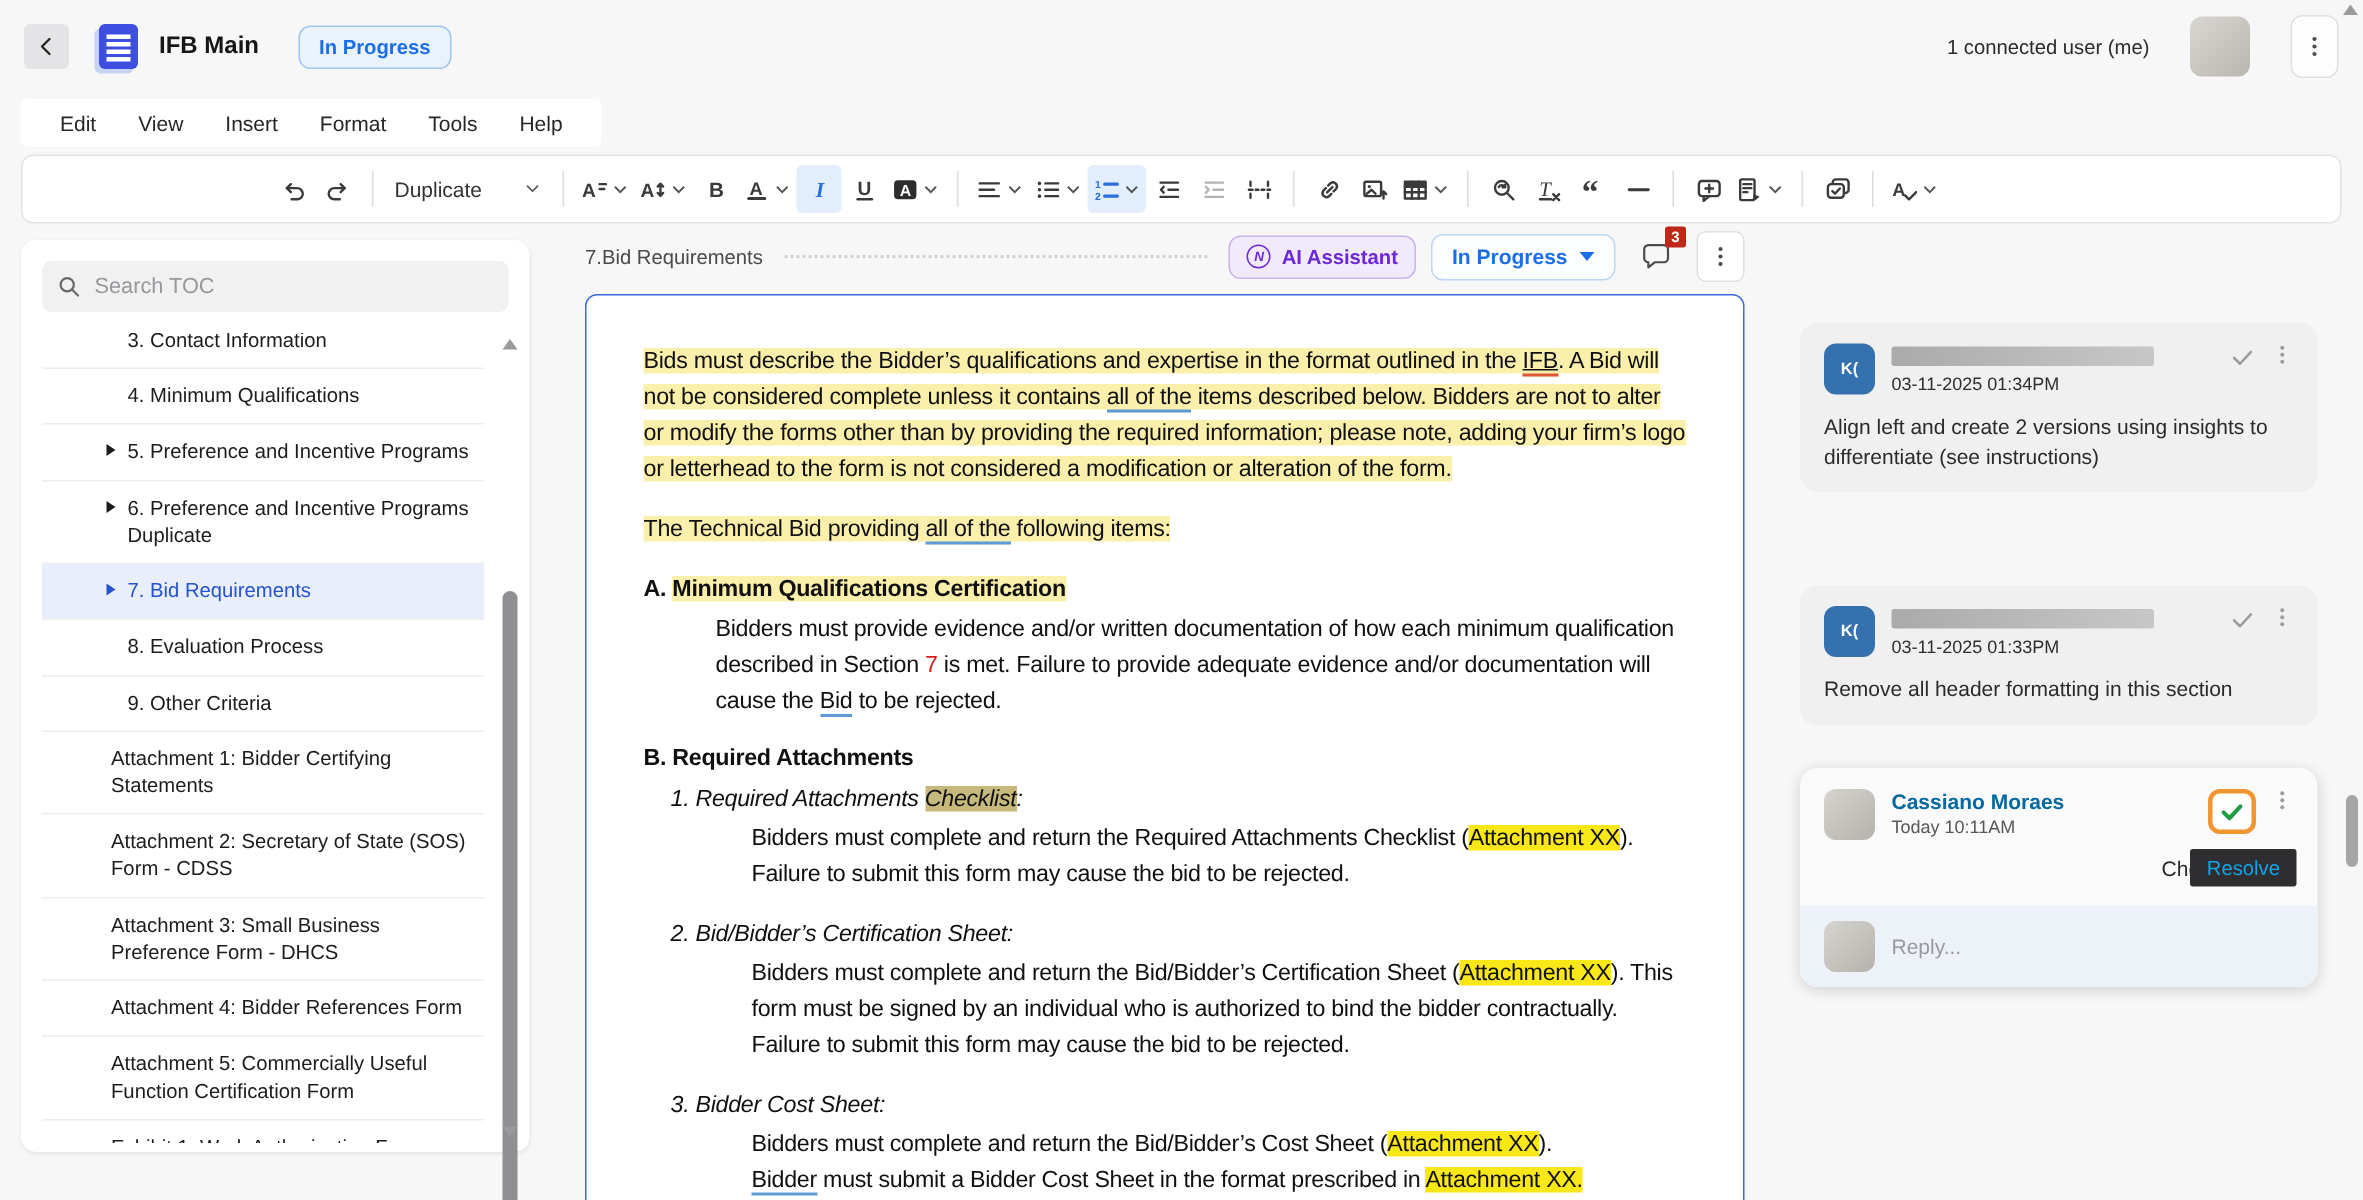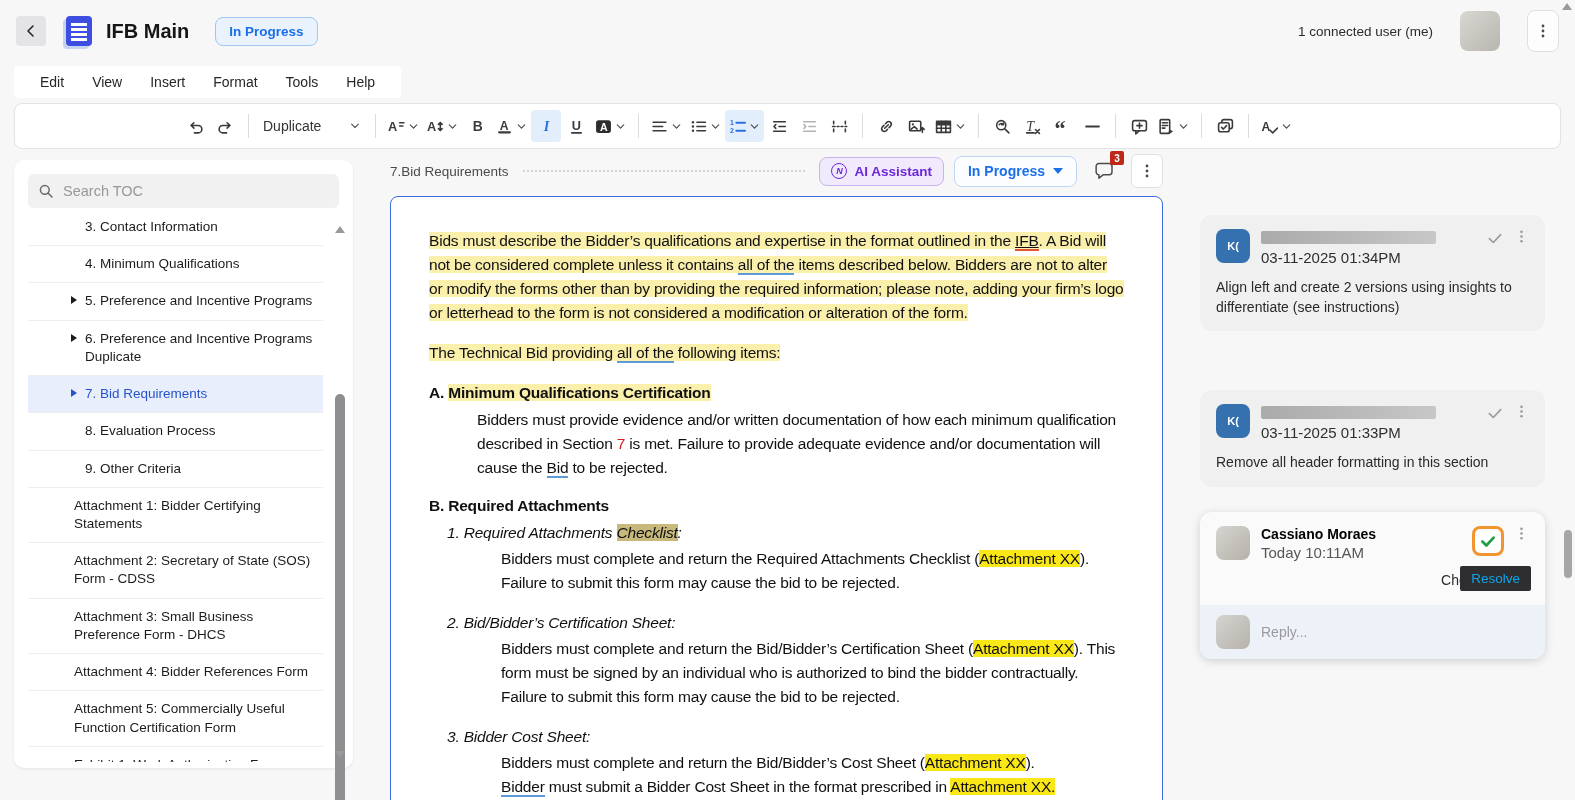--- a/index.html
+++ b/index.html
@@ -8,21 +8,21 @@
     font-family: "Liberation Sans", sans-serif;
     background:#f7f7f8; position:relative; overflow:hidden; color:#1d1d1f;
   }
   svg { display:block; }
 
   
   .app-header { position:absolute; left:0; top:0; right:0; height:62px; display:flex; align-items:center; padding:0 16px; }
   .back-btn { width:30px; height:30px; background:#e4e4e6; border-radius:4px; display:flex; align-items:center; justify-content:center; color:#222; cursor:pointer; }
   .doc-icon { margin-left:20px; width:26px; height:30px; background:#3d4ee0; border-radius:4px; position:relative; box-shadow:-3px 3px 0 #c6d4f2; }
   .doc-icon:before { content:""; position:absolute; left:5px; top:7px; width:16px; height:2.5px; background:#fff; box-shadow:0 5px 0 #fff, 0 10px 0 #fff, 0 15px 0 #fff; }
-  .doc-title { margin-left:14px; font-size:20px; font-weight:700; color:#161618; }
+  .doc-title { margin-left:14px; font-size:16px; font-weight:700; color:#161618; }
   .status-badge { margin-left:26px; font-size:13.5px; font-weight:700; color:#1a6fe8; background:#e9f2fd; border:1px solid #9ec6f2; border-radius:8px; padding:6px 13px; }
   .header-right { margin-left:auto; display:flex; align-items:center; gap:27px; }
   .connected-text { font-size:13.5px; color:#2b2b2d; }
   .avatar-lg { width:40px; height:40px; border-radius:8px; background:linear-gradient(135deg,#d9d7d2,#b9b6af); }
   .kebab-box { width:32px; height:42px; background:#fdfdfd; border:1px solid #e0e0e2; border-radius:8px; display:flex; align-items:center; justify-content:center; color:#4a4a4a; cursor:pointer; }
 
   
   .menu-bar { position:absolute; left:14px; top:66px; background:#fff; border-radius:4px; display:flex; padding:8px 12px; }
   .menu-item { font-size:14px; color:#262628; padding:0 14px; cursor:pointer; }
 
@@ -86,22 +86,22 @@
   .red { color:#e01b1b; }
 
   
   .comment-card { position:absolute; left:1200px; width:345px; background:#f0f0f1; border-radius:12px; padding:14px 16px; }
   .c-head { display:flex; align-items:flex-start; }
   .c-avatar { width:34px; height:34px; border-radius:8px; flex:none; }
   .c-avatar.blue { background:#3471ae; color:#fff; font-size:11px; font-weight:700; display:flex; align-items:center; justify-content:center; }
   .c-avatar.gray { background:linear-gradient(135deg,#d6d4cf,#b5b2ab); }
   .c-meta { margin-left:11px; flex:1; min-width:0; }
   .c-redacted { width:175px; height:13px; background:linear-gradient(90deg,#aaaaab,#c7c7c8); border-radius:2px; margin-top:2px; }
-  .c-time { font-size:15px; color:#2e2e30; margin-top:5px; }
-  .c-author { font-size:14px; font-weight:700; color:#000000; }
+  .c-time { font-size:12px; color:#2e2e30; margin-top:5px; }
+  .c-author { font-size:14px; font-weight:700; color:#0369a1; }
   .c-author + .c-time { color:#57575a; margin-top:2px; }
   .c-actions { display:flex; align-items:flex-start; gap:10px; color:#9b9b9d; }
   .c-text { margin-top:12px; font-size:14px; line-height:1.4; color:#2a2a2c; }
   .card-3 { background:#fafafa; padding:0; box-shadow:0 2px 10px rgba(0,0,0,.16); }
   .card-3 .c-head { padding:14px 16px 0; }
   .card-3 .c-text { padding:0 16px; margin-top:10px;text-align:right; }
   .resolve-btn { width:32px; height:30px; border:3px solid #f0952f; border-radius:8px; background:#fff; display:flex; align-items:center; justify-content:center; color:#1f9d44; cursor:pointer; }
   .tooltip { position:absolute; right:14px; top:54px; background:#2e2e30; color:#0ea5e9; font-size:13.5px; padding:5px 11px; border-radius:2px; }
   .reply-row { margin-top:14px; background:#edf2f9; border-radius:0 0 12px 12px; padding:10px 16px; display:flex; align-items:center; gap:11px; }
   .reply-text { font-size:14px; color:#9a9a9e; }

